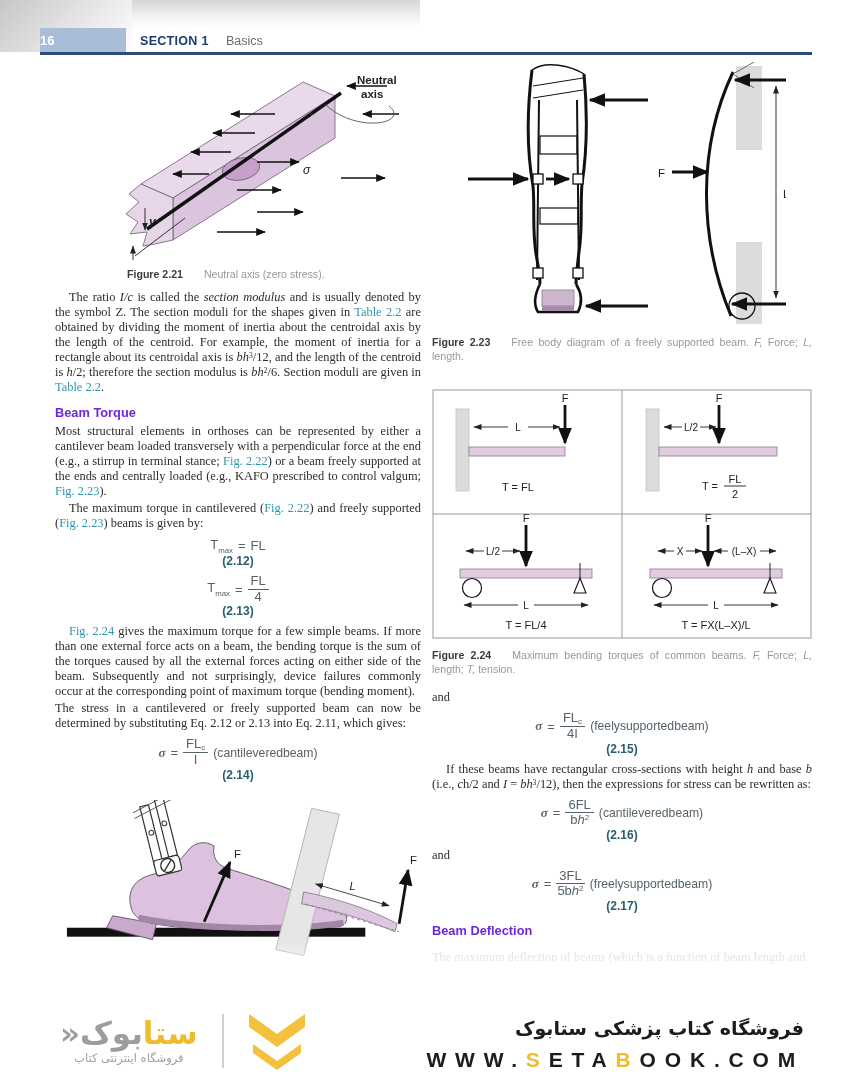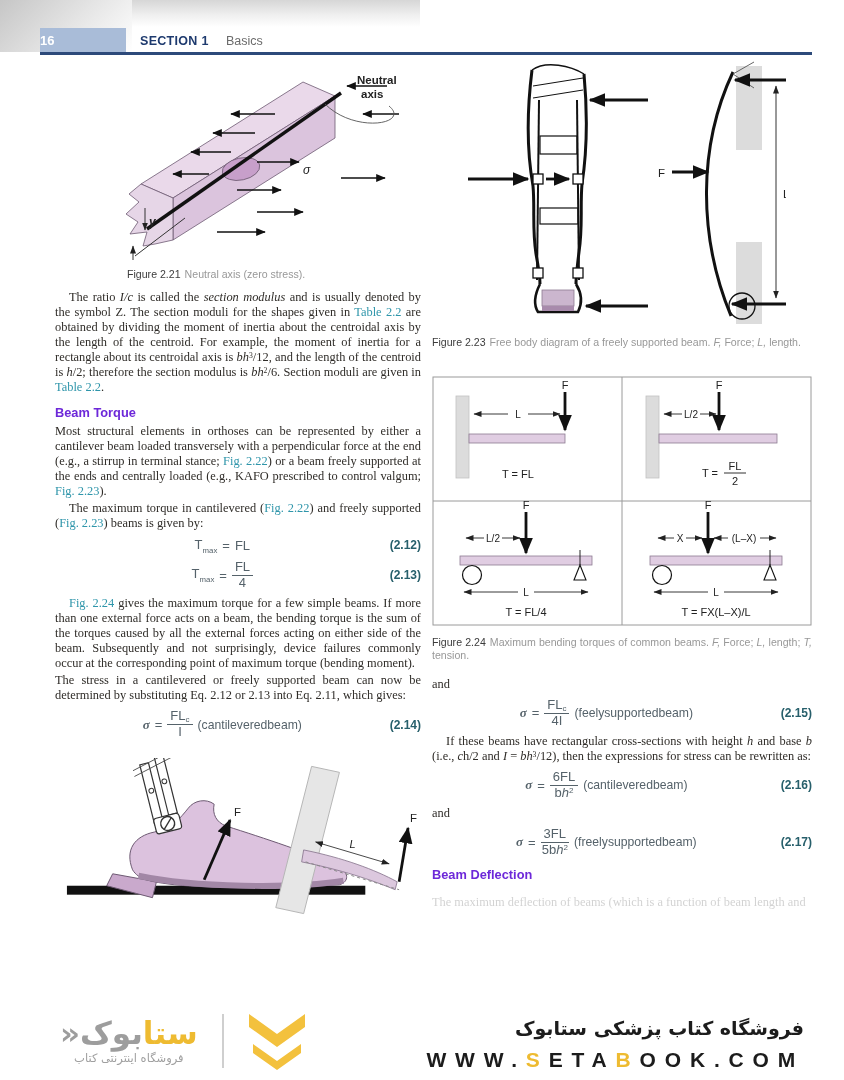--- a/index.html
+++ b/index.html
@@ -15,31 +15,31 @@
   .header-rule{position:absolute;left:40px;top:52px;width:772px;height:3px;background:#2d4a7a;}
   .section-label{position:absolute;left:140px;top:34px;font:bold 12.5px "Liberation Sans",sans-serif;color:#1e3a6e;letter-spacing:.3px;}
   .section-title{position:absolute;left:226px;top:34px;font:12.5px "Liberation Sans",sans-serif;color:#6b6b6b;}
   
   .col-left{position:absolute;left:55px;top:62px;width:366px;}
   .col-right{position:absolute;left:432px;top:58px;width:380px;}
   .para{font:12.4px/1.21 "Liberation Serif",serif;color:#2f2c28;text-align:justify;margin:0 0 2px 0;}
   .indent{text-indent:14px;}
   .subhead{font:bold 12.8px "Liberation Sans",sans-serif;color:#6d28d9;margin:10px 0 4px 0;}
   .caption{font:10.6px/1.28 "Liberation Sans",sans-serif;color:#989898;text-align:justify;margin:2px 0 0 0;}
-  .caption .cap-label{font-weight:normal;color:#3c3c3c;padding-right:4px;}
+  .caption .cap-label{font-weight:bold;color:#3c3c3c;padding-right:21px;}
   .cap221{margin:0 0 8px 72px;width:252px;text-align:left;}
   
   .seg-i{font-style:italic;}
   .seg-link{color:#2e95aa;}
   .seg-sup{font-size:.62em;vertical-align:.45em;}
   .seg-sub{font-size:.62em;vertical-align:-.25em;}
   .seg-gold{color:#eebb31;}
   .seg-gray{color:#9d9d9d;}
   
-  .equation{display:flex;align-items:center;margin:6px 0;font-family:"Liberation Sans",sans-serif;color:#55626a;font-size:13px;}
+  .equation{display:flex;align-items:center;margin:6px 0;font-family:"Liberation Sans",sans-serif;color:#55626a;font-size:13px;flex-direction:column;}
   .eq-body{flex:1;display:flex;justify-content:center;align-items:center;gap:5px;}
   .eq-lhs sub{font-size:.6em;}
   .eq-sigma{font-style:italic;font-family:"Liberation Serif",serif;font-weight:bold;}
   .frac{display:inline-flex;flex-direction:column;align-items:center;line-height:1.12;}
   .frac .fnum{border-bottom:1px solid #55626a;padding:0 3px;}
   .eq-note{font-size:12.2px;}
   .eq-num{font:bold 12px "Liberation Sans",sans-serif;color:#275f6b;}
   .and-word{font:12.4px "Liberation Serif",serif;color:#2f2c28;margin:4px 0 0 0;}
   .faded-line{font:12.4px "Liberation Serif",serif;color:#8a8a8a;opacity:.38;white-space:nowrap;overflow:hidden;}
   svg text{font-family:"Liberation Sans",sans-serif;fill:#222;}

